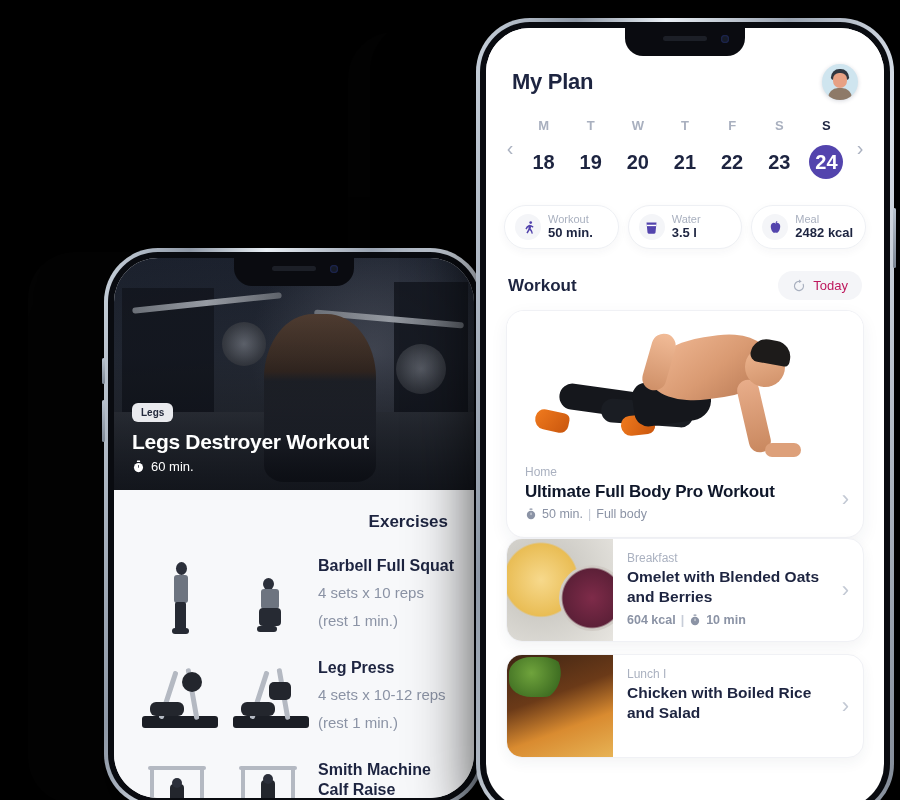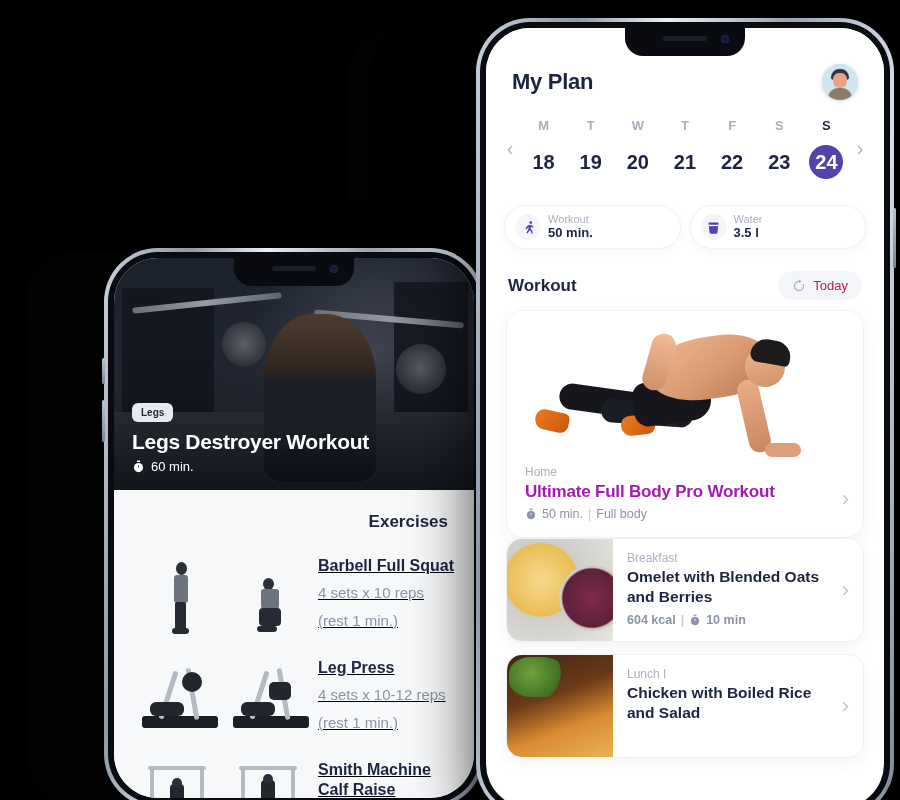--- a/index.html
+++ b/index.html
@@ -78,21 +78,21 @@
   .hero-body { position:absolute; left:18px; bottom:16px; right:14px; z-index: 5; }
   .tag-pill {
     display:inline-block; background:#e9eaee; color:#23293c;
     font-size:10px; font-weight:700; padding:4px 9px; border-radius:6px; margin-bottom:8px;
   }
   .hero-title { color:#fff; font-size:21px; font-weight:700; letter-spacing:-.3px; line-height:1.15; }
   .hero-meta { display:flex; align-items:center; gap:6px; color:#fff; font-size:13px; font-weight:500; margin-top:5px; }
 
   .ex-wrap { padding: 22px 0 0 0; background:#f7f8fa; height: calc(100% - 232px); }
   .ex-head { font-size:17px; font-weight:700; color:#1d2440; padding: 0 26px 4px; text-align: right; }
-  .ex-row { display:flex; align-items:flex-start; gap:6px; padding: 16px 0 0 24px; text-decoration: underline; }
+  .ex-row { display:flex; align-items:flex-start; gap:6px; padding: 16px 0 0 24px; }
   .ex-thumbs { display:flex; gap:8px; flex:0 0 174px; }
   .ex-thumb { width:83px; height:86px; position:relative; }
   .ex-text { padding-top: 4px; }
   .ex-name { font-size:16px; font-weight:700; color:#1d2440; line-height:1.25; white-space:nowrap; }
   .ex-sub { font-size:15px; color:#8b93a5; line-height:1.45; margin-top:6px; white-space:nowrap; }
 
   
   .fig { position:absolute; }
   .fig.head { border-radius:50%; background:#2b2f3a; }
   .fig.body { background:#6d7480; border-radius:3px; }
@@ -192,21 +192,21 @@
     position:absolute; left:72px; top:74px; width:92px; height:24px;
     background:#1a1d23; border-radius:12px; transform: rotate(4deg);
   }
   .shoe { position:absolute; width:34px; height:20px; border-radius:9px 6px 8px 10px;
           background: linear-gradient(120deg,#f07a1e,#c9560d); }
   .shoe.s1 { left:6px; top:84px; transform: rotate(12deg); }
   .shoe.s2 { left:92px; top:88px; transform: rotate(-6deg); }
 
   .w-body { padding: 4px 18px 16px; position:relative; }
   .w-cat { font-size:12px; color:#aab1c0; margin-bottom:3px; }
-  .w-title { font-size:17px; font-weight:700; color:#a21caf; letter-spacing:-.2px; }
+  .w-title { font-size:17px; font-weight:700; color:#0f172a; letter-spacing:-.2px; }
   .w-meta { display:flex; align-items:center; gap:5px; font-size:12.5px; color:#8b93a5; margin-top:5px; }
   .arrow { position:absolute; right:14px; top:50%; transform:translateY(-50%); color:#c3c9d4; font-size:22px; font-weight:300; }
 
   .meal {
     margin: 0 20px 12px; border:1px solid #f0f1f5; border-radius:16px; background:#fff;
     box-shadow: 0 5px 14px rgba(40,50,80,.055);
     display:flex; overflow:hidden; position:relative; min-height:104px;
   }
   .meal-img { flex:0 0 106px; position:relative; overflow:hidden; }
   .m1 { background: radial-gradient(circle at 32% 40%, #f7d98c 0%, #e9bd55 38%, #cfcdc7 40%, #e7e5e0 100%); }
@@ -406,20 +406,32 @@
             <svg width="15" height="15" viewBox="0 0 24 24">
               <path d="M4 4 H20 L18.4 20 A2 2 0 0 1 16.4 21.8 H7.6 A2 2 0 0 1 5.6 20 Z" class="pur"></path>
               <rect x="4.6" y="7.6" width="14.8" height="2.2" fill="#ffffff"></rect>
             </svg>
           </div>
           <div>
             <div class="lab">Water</div>
             <div class="val">3.5 l</div>
           </div>
         </div>
+        <div class="stat">
+          <div class="ico">
+            <svg width="15" height="15" viewBox="0 0 24 24">
+              <path d="M12 5.4 C9.6 3.4 5.4 4.6 4.6 8.6 C3.8 13 6.6 20.4 10.2 20.4 C11.2 20.4 11.6 19.8 12 19.8 C12.4 19.8 12.8 20.4 13.8 20.4 C17.4 20.4 20.2 13 19.4 8.6 C18.6 4.6 14.4 3.4 12 5.4 Z" class="pur"></path>
+              <path d="M12.2 5.2 C12 3.4 13 2 14.8 1.6 C15 3.4 14 4.8 12.2 5.2 Z" class="pur"></path>
+            </svg>
+          </div>
+          <div>
+            <div class="lab">Meal</div>
+            <div class="val">2482 kcal</div>
+          </div>
+        </div>
       </div>
 
       <div class="sec-head">
         <div class="sec-title">Workout</div>
         <div class="chip">
           <svg width="14" height="14" viewBox="0 0 24 24">
             <path d="M12 4.2 A7.8 7.8 0 1 0 19.2 9" stroke="#a9b0bf" stroke-width="2" fill="none" stroke-linecap="round"></path>
             <path d="M12 1 L12 7 L16.6 4.4 Z" fill="#a9b0bf"></path>
           </svg>
           <span>Today</span>

